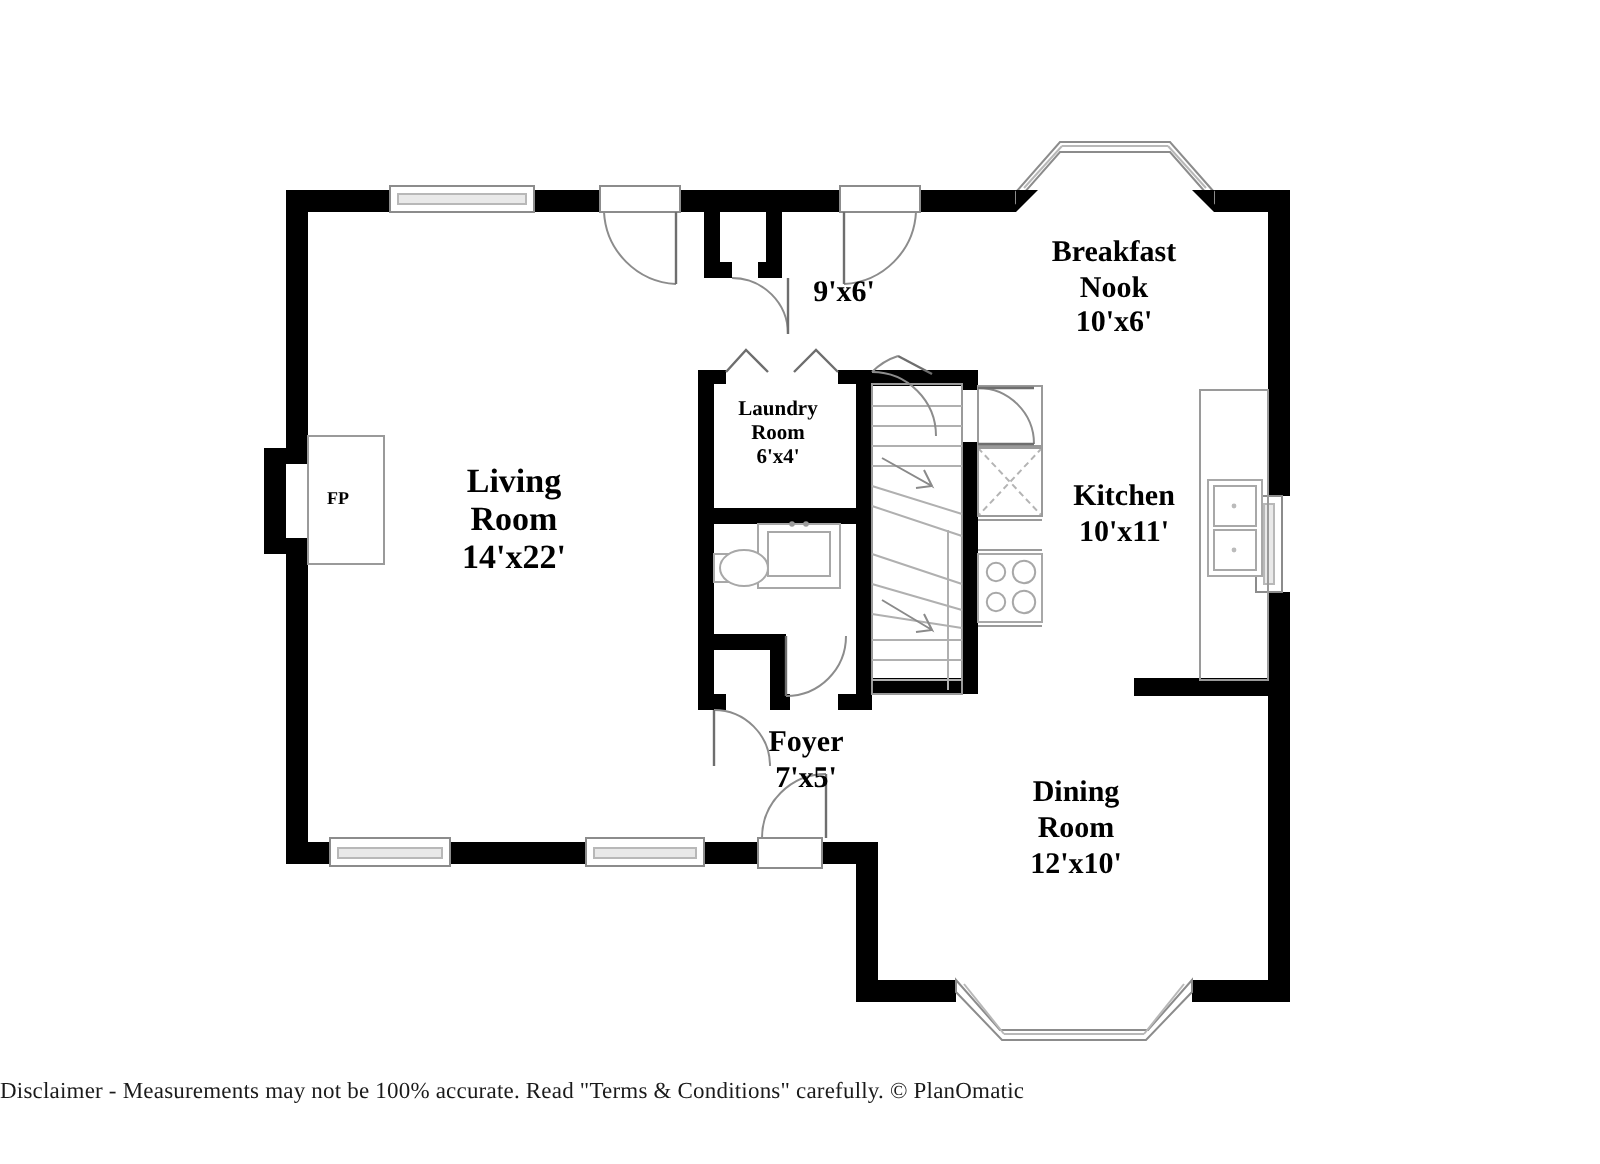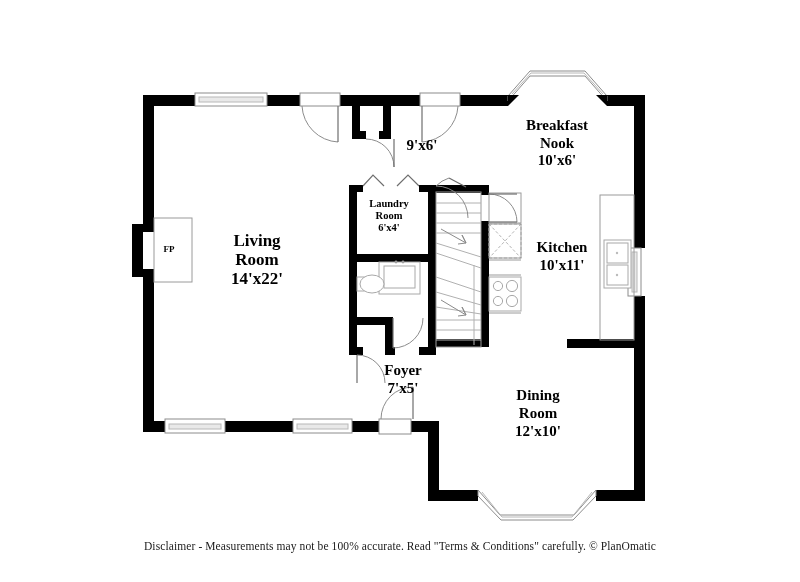--- a/index.html
+++ b/index.html
@@ -34,21 +34,21 @@
   }
   .room-label.big { font-size: 17px; }
   .room-label.mid { font-size: 15px; }
   .room-label.small { font-size: 10.5px; }
   .room-label.tiny { font-size: 9px; }
   .disclaimer-text {
     position: absolute;
     left: 0;
     top: 540px;
     width: 800px;
-    text-align: center;
+    text-align: left;
     font-family: "Liberation Serif", "DejaVu Serif", serif;
     font-size: 11.5px;
     color: #1a1a1a;
     letter-spacing: 0.1px;
   }
   .wall { fill: #000000; }
   .thin { stroke: #9a9a9a; stroke-width: 1; fill: none; }
   .thin-fill { stroke: #9a9a9a; stroke-width: 1; fill: #ffffff; }
   .door-arc { stroke: #8c8c8c; stroke-width: 1; fill: none; }
   .door-leaf { stroke: #6e6e6e; stroke-width: 1.2; fill: none; }

